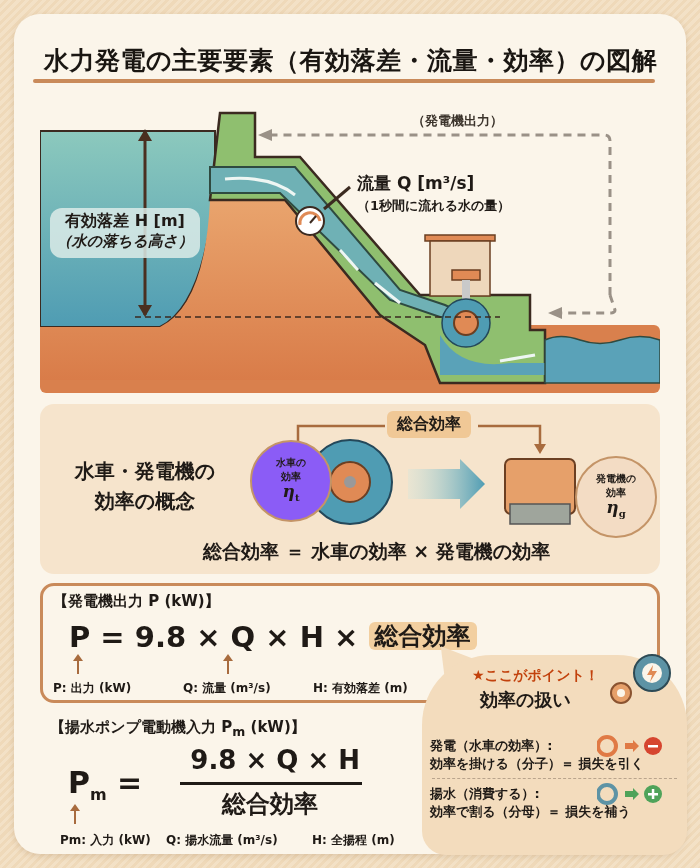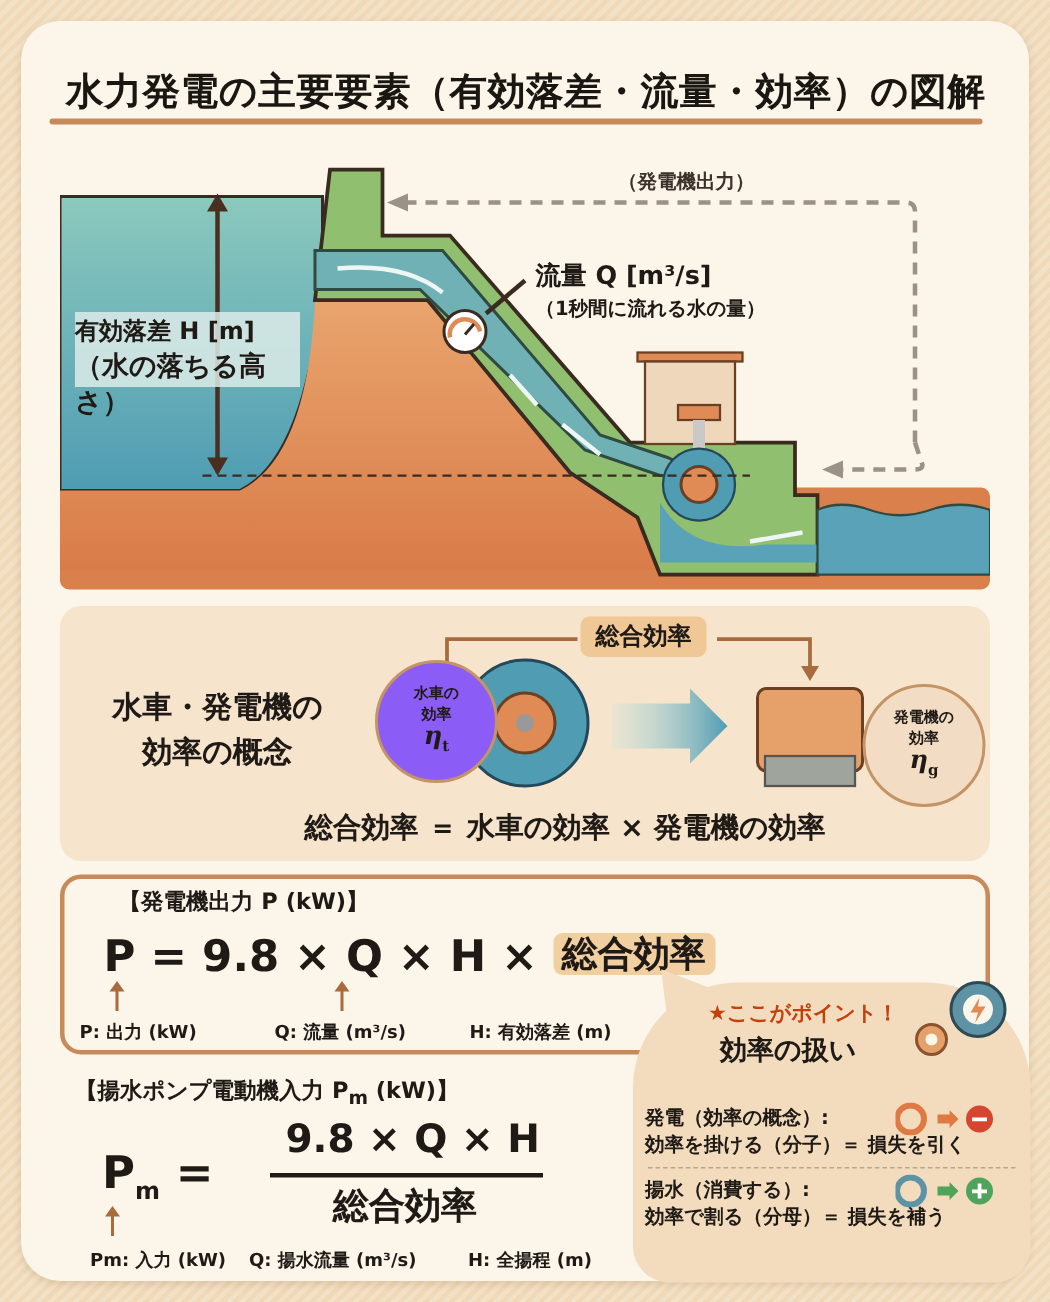--- a/index.html
+++ b/index.html
@@ -21,24 +21,24 @@
     white-space: nowrap; color: #1a1612;
   }
   .title-rule {
     position: absolute; left: 33px; top: 79px; width: 622px; height: 4px;
     background: #c98a5a; border-radius: 2px;
   }
   .scene { position: absolute; left: 40px; top: 105px; width: 620px; height: 290px; }
   .scene svg { position: absolute; left: 0; top: 0; }
   .head-label {
     position: absolute; left: 50px; top: 208px; width: 150px; height: 50px;
-    background: rgba(220,235,232,0.85); border-radius: 0; 
+    background: rgba(220,235,232,0.85); border-radius: 12px; text-align: center;
   }
   .head-label .l1 { font-size: 16px; font-weight: bold; margin-top: 3px; }
-  .head-label .l2 { font-size: 18px; font-weight: bold; }
+  .head-label .l2 { font-size: 15px; font-weight: bold; font-style: italic; }
   .flow-label { position: absolute; left: 357px; top: 172px; }
   .flow-label .l1 { font-size: 17px; font-weight: bold; }
   .flow-label .l2 { font-size: 13px; font-weight: bold; margin-top: 2px; }
   .pump-label { position: absolute; left: 412px; top: 112px; font-size: 13px; font-weight: bold; color: #3b332b; }
 
   .eff-panel {
     position: absolute; left: 40px; top: 404px; width: 620px; height: 170px;
     background: #f6e4cc; border-radius: 14px;
   }
   .eff-title { position: absolute; left: 20px; top: 52px; font-size: 20px; font-weight: bold; line-height: 30px; text-align: center; width: 170px; }
@@ -53,21 +53,21 @@
   }
   .bubble .eta { font-family: "DejaVu Serif", serif; font-size: 17px; font-style: italic; }
   .bubble .eta sub { font-size: 10px; font-style: normal; }
   .b1 { left: 210px; top: 36px; background: #8b5cf6; }
   .b2 { left: 535px; top: 52px; background: #f3dcc4; }
 
   .pbox {
     position: absolute; left: 40px; top: 583px; width: 620px; height: 120px;
     border: 3px solid #c98a5a; border-radius: 14px; background: #fbf5ea;
   }
-  .pbox-title { position: absolute; left: 10px; top: 6px; font-size: 15px; font-weight: bold; margin-left: 26px; }
+  .pbox-title { position: absolute; left: 10px; top: 6px; font-size: 15px; font-weight: bold; }
   .pbox-eq { position: absolute; left: 26px; top: 34px; font-size: 29px; font-weight: bold; white-space: nowrap; }
   .pbox-eq .hl { background: #f2cfa0; border-radius: 6px; padding: 0 6px; font-size: 24px; vertical-align: 3px; }
   .vars { position: absolute; font-size: 12px; font-weight: bold; white-space: nowrap; }
   .up-arrow { position: absolute; width: 2px; height: 14px; background: #a86b3e; }
   .up-arrow::before { content: ""; position: absolute; left: -4px; top: -6px; border-left: 5px solid transparent; border-right: 5px solid transparent; border-bottom: 7px solid #a86b3e; }
 
   .pmbox { position: absolute; left: 40px; top: 710px; width: 390px; height: 140px; }
   .pm-title { position: absolute; left: 10px; top: 8px; font-size: 15px; font-weight: bold; white-space: nowrap; }
   .pm-lhs { position: absolute; left: 28px; top: 55px; font-size: 30px; font-weight: bold; }
   .pm-lhs sub { font-size: 16px; }
@@ -235,21 +235,21 @@
 <div class="point">
   <div class="pt-star">★ここがポイント！</div>
   <div class="pt-head">効率の扱い</div>
   <svg style="position:absolute;left:185px;top:-10px" width="75" height="65">
     <circle cx="45" cy="28" r="18" fill="#5d93a5" stroke="#2d4a55" stroke-width="2"></circle>
     <circle cx="45" cy="28" r="10" fill="#fbf5ea"></circle>
     <polygon points="46,20 40,30 45,30 43,37 50,26 45,26" fill="#e08a55"></polygon>
     <circle cx="14" cy="48" r="10" fill="#e6a06a" stroke="#8a5330" stroke-width="2"></circle>
     <circle cx="14" cy="48" r="4" fill="#fbf5ea"></circle>
   </svg>
-  <div class="pt-row" style="top:82px">発電（効率の概念）:</div>
+  <div class="pt-row" style="top:82px">発電（水車の効率）:</div>
   <div class="pt-row" style="top:100px">効率を掛ける（分子）＝ 損失を引く</div>
   <svg style="position:absolute;left:175px;top:80px" width="80" height="22">
     <circle cx="10" cy="11" r="9" fill="none" stroke="#e07a45" stroke-width="4"></circle>
     <polygon points="28,8 36,8 36,5 42,11 36,17 36,14 28,14" fill="#e07a45"></polygon>
     <circle cx="56" cy="11" r="9" fill="#d6452f"></circle>
     <rect x="51" y="10" width="10" height="2.5" fill="#fff"></rect>
   </svg>
   <div class="pt-div"></div>
   <div class="pt-row" style="top:130px">揚水（消費する）:</div>
   <div class="pt-row" style="top:148px">効率で割る（分母）＝ 損失を補う</div>

